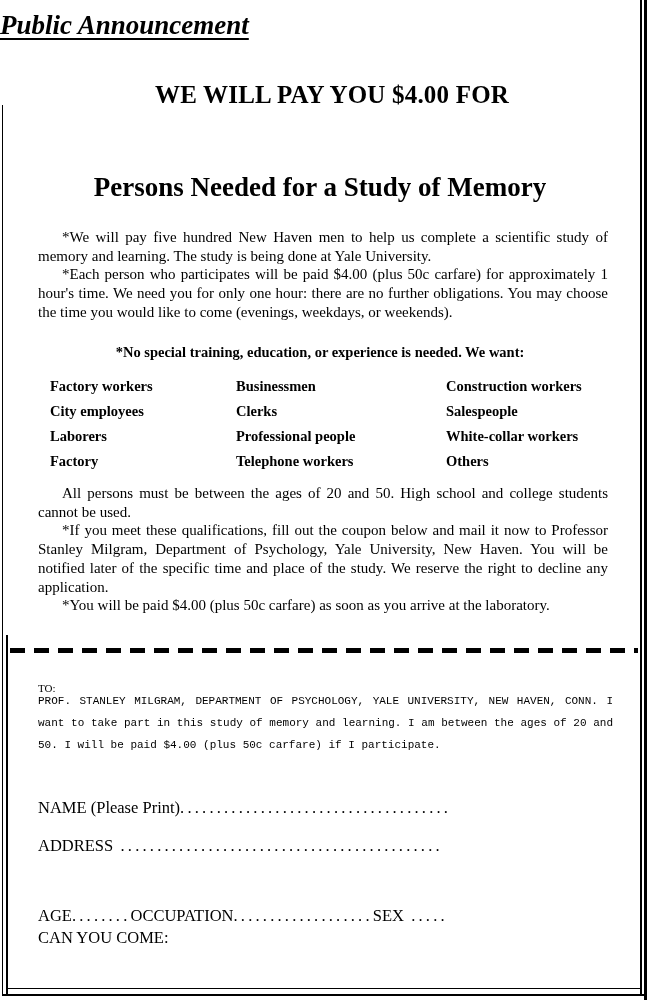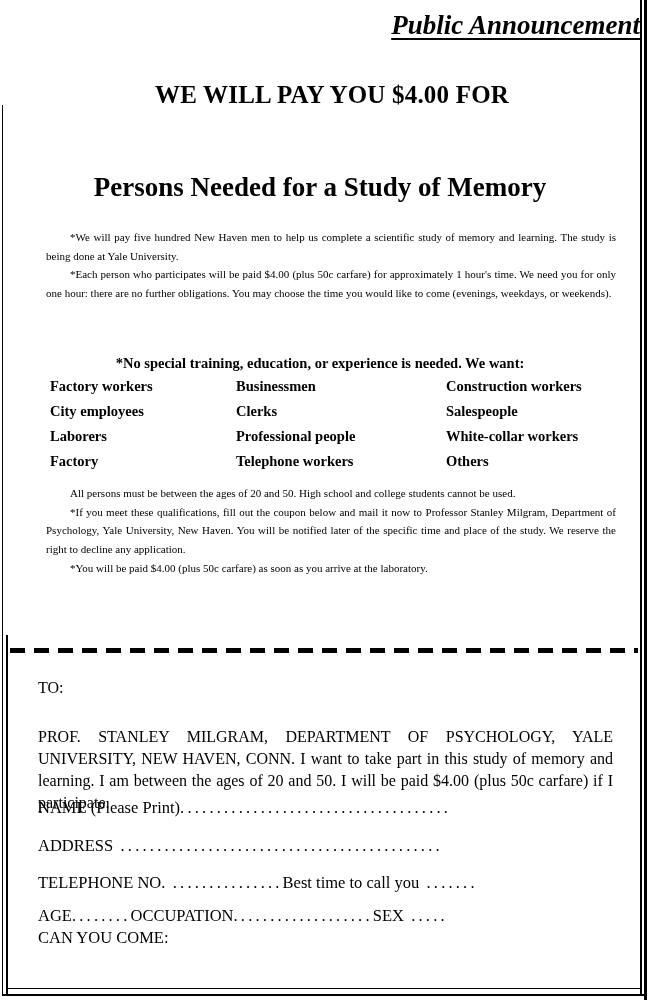--- a/index.html
+++ b/index.html
@@ -5,45 +5,45 @@
     html, body { margin: 0; padding: 0; background: #ffffff; }
     body { width: 650px; height: 1002px; position: relative; overflow: hidden; color: #000; font-family: "Liberation Serif", "DejaVu Serif", serif; }
     .page { position: absolute; left: 0; top: 0; width: 650px; height: 1002px; }
     .border-right { position: absolute; left: 640px; top: 0; width: 2px; height: 996px; background: #000; }
     .border-right2 { position: absolute; left: 644px; top: 0; width: 3px; height: 1000px; background: #000; }
     .border-left { position: absolute; left: 2px; top: 105px; width: 1px; height: 890px; background: #000; }
     .border-left2 { position: absolute; left: 6px; top: 635px; width: 2px; height: 360px; background: #000; }
     .border-bottom { position: absolute; left: 2px; top: 994px; width: 645px; height: 2px; background: #000; }
     .border-bottom2 { position: absolute; left: 8px; top: 988px; width: 634px; height: 1px; background: #000; }
 
-    .title { position: absolute; left: 0; width: 640px; top: 10px; text-align: right; font-size: 27px; font-weight: bold; font-style: italic; }
+    .title { position: absolute; left: 0; width: 640px; top: 10px; text-align: left; font-size: 27px; font-weight: bold; font-style: italic; }
     .title span { text-decoration: underline; text-decoration-thickness: 2px; text-underline-offset: 4px; }
     .headline { position: absolute; left: 12px; width: 640px; top: 78px; text-align: center; font-size: 25px; font-weight: bold; line-height: 33px; letter-spacing: 0.2px; }
     .subhead { position: absolute; left: 0; width: 640px; top: 172px; text-align: center; font-size: 27px; font-weight: bold; }
 
-    .para { position: absolute; left: 46px; width: 570px; font-size: 11px; line-height: 18.7px; text-align: justify; }
+    .para { position: absolute; left: 38px; width: 570px; font-size: 15px; line-height: 18.7px; text-align: justify; }
     .para p { margin: 0; text-indent: 24px; }
     .p1 { top: 228px; }
-    .wantline { position: absolute; left: 0; width: 640px; top: 355px; text-align: center; font-size: 14.5px; font-weight: bold; }
+    .wantline { position: absolute; left: 0; width: 640px; top: 344px; text-align: center; font-size: 14.5px; font-weight: bold; }
 
     .grid { position: absolute; left: 38px; top: 378px; width: 580px; }
     .grid .row { height: 25px; position: relative; font-size: 14.5px; font-weight: bold; margin-left: 12px; }
     .grid .c { position: absolute; top: 0; }
     .grid .c0 { left: 0; }
     .grid .c1 { left: 186px; }
     .grid .c2 { left: 396px; }
 
     .p2 { top: 484px; }
 
     .cutline { position: absolute; left: 10px; top: 648px; width: 628px; height: 5px; }
     .cutline svg { display: block; }
 
-    .coupon { position: absolute; left: 38px; width: 575px; font-size: 16px; line-height: 22px; }
+    .coupon { position: absolute; left: 38px; width: 575px; font-size: 11px; line-height: 22px; }
     .to-label { top: 677px; }
-    .to-body { top: 726px; text-align: justify; }
+    .to-body { top: 690px; text-align: justify; font-family: Liberation Mono, monospace; }
     .to-body p { margin: 0; }
 
     .field { position: absolute; left: 38px; width: 572px; font-size: 16.5px; white-space: nowrap; overflow: hidden; }
     .field .dots { letter-spacing: 3.2px; }
   </style>
 </head>
 <body>
 
 <div class="page">
   <div class="border-right"></div>
@@ -107,20 +107,17 @@
   <div class="coupon to-body">
     <p>PROF. STANLEY MILGRAM, DEPARTMENT OF PSYCHOLOGY, YALE UNIVERSITY, NEW HAVEN, CONN. I want to take part in this study of memory and learning. I am between the ages of 20 and 50. I will be paid $4.00 (plus 50c carfare) if I participate.</p>
   </div>
 
   <div class="field" style="top:798px;">
     <span>NAME (Please Print)</span><span class="dots">.....................................</span>
   </div>
   <div class="field" style="top:836px;">
     <span>ADDRESS</span><span class="dots"> ............................................</span>
   </div>
-  <div class="field" style="top:873px;">
-    <span>TELEPHONE NO.</span><span class="dots"> ...............</span><span>Best time to call you</span><span class="dots"> .......</span>
-  </div>
   <div class="field" style="top:928px;">CAN YOU COME:</div>
   <div class="field" style="top:906px;">
     <span>AGE</span><span class="dots">........</span><span>OCCUPATION</span><span class="dots">...................</span><span>SEX</span><span class="dots"> .....</span>
   </div>
 </div>
 
 </body></html>

